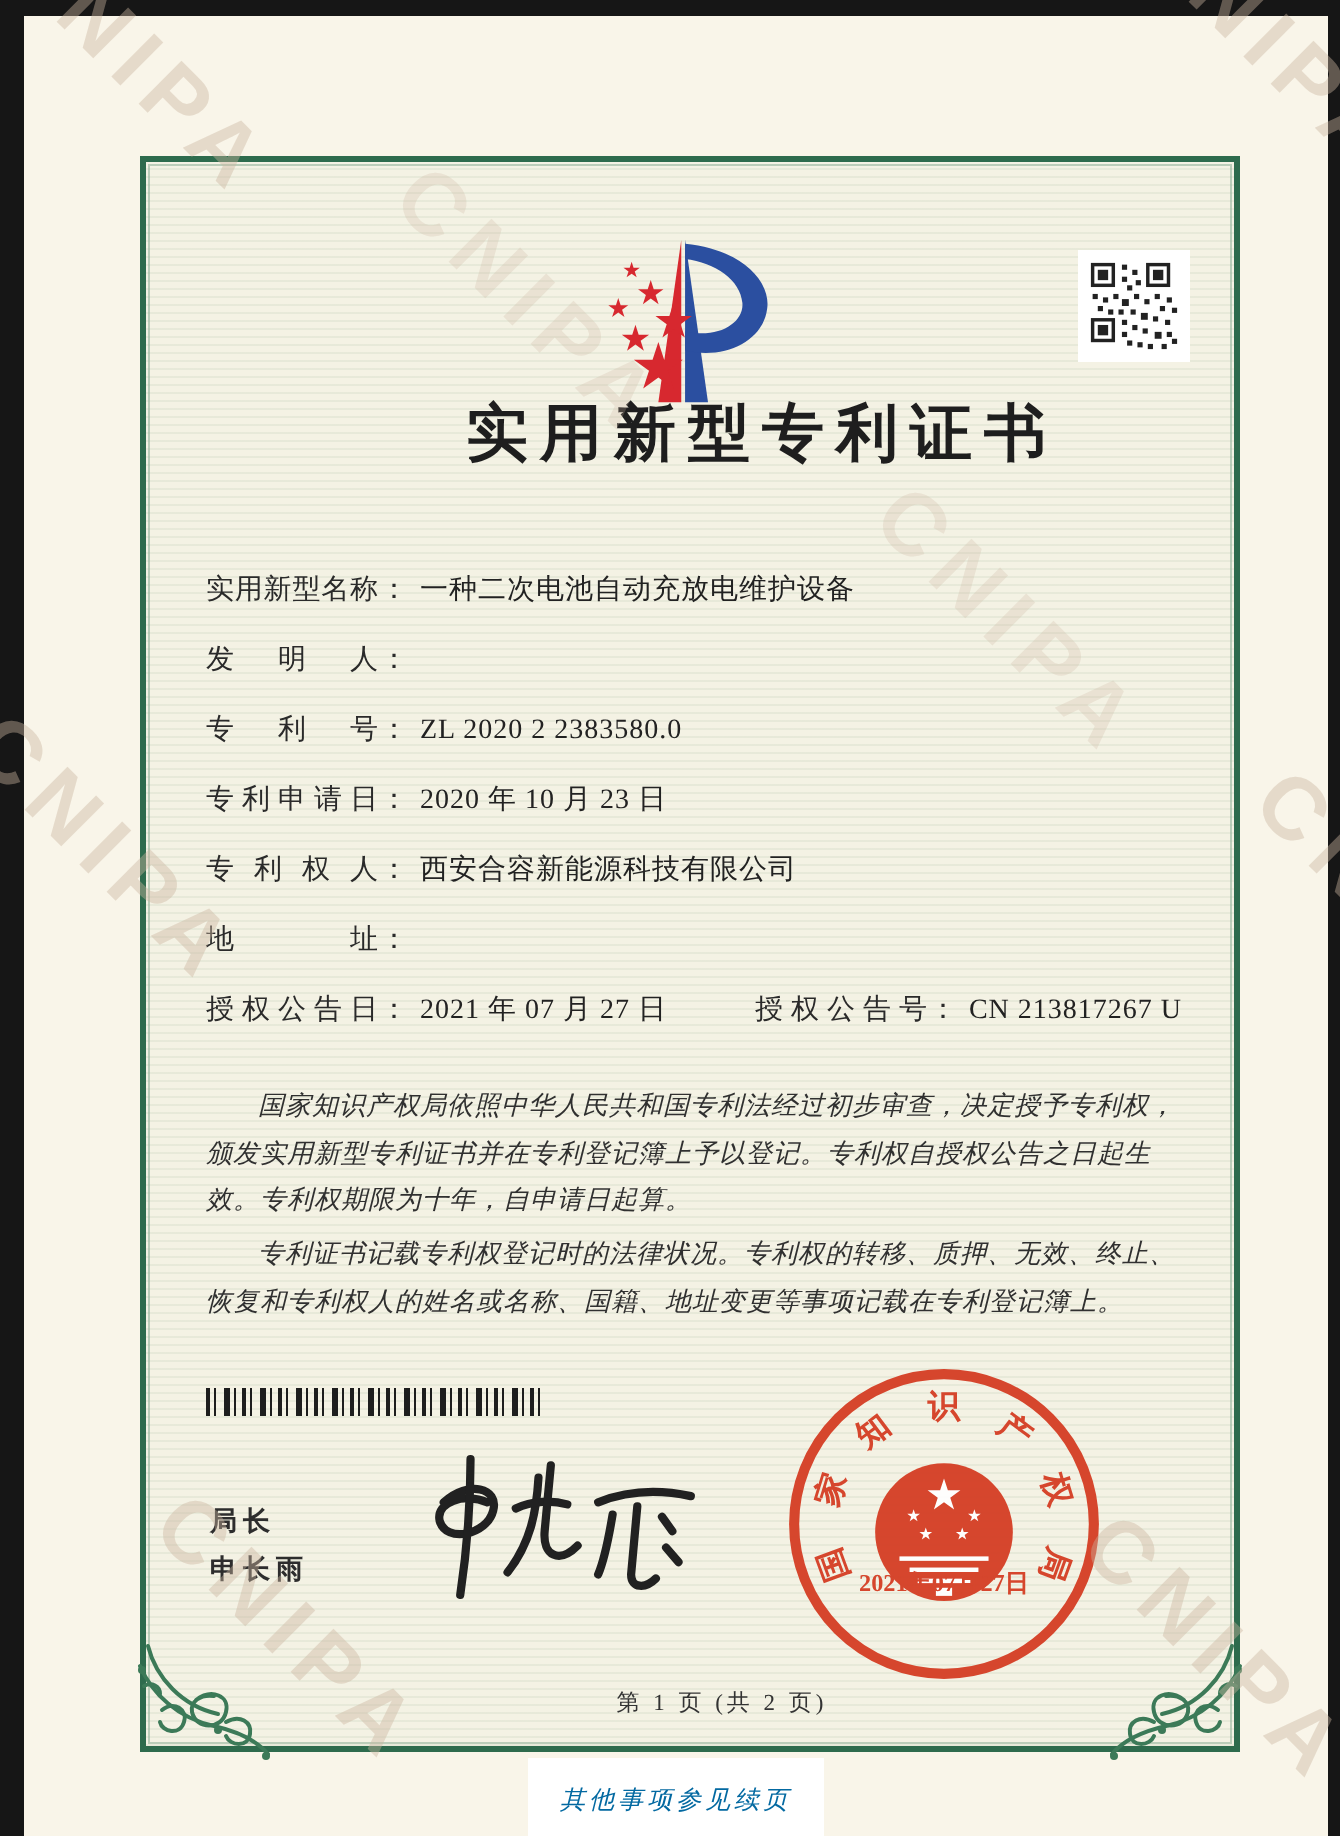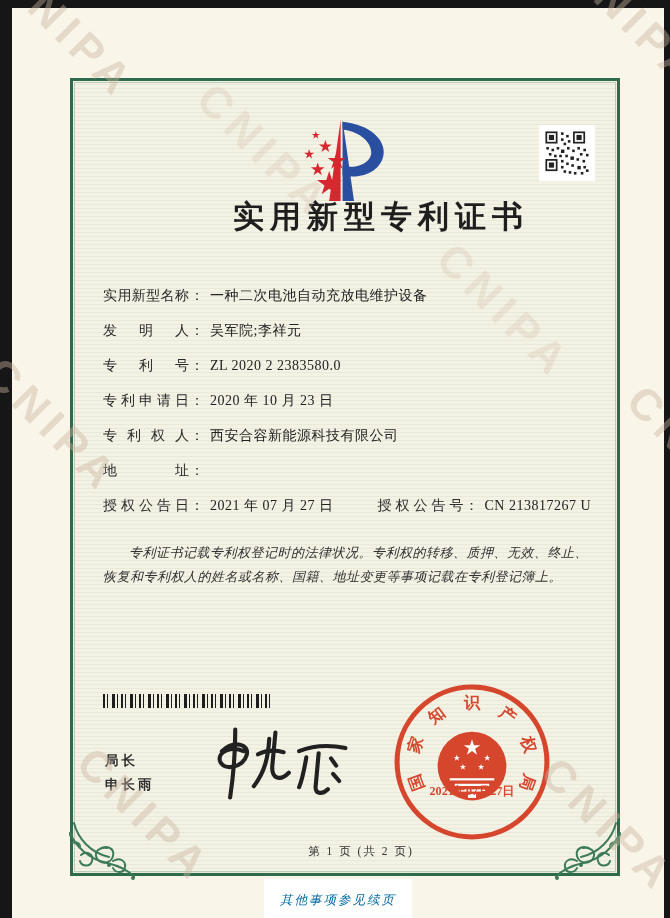--- a/index.html
+++ b/index.html
@@ -183,21 +183,20 @@
 
     <div class="fields">
       <div class="field-row">
         <span class="flabel">实用新型名称</span>
           <span class="colon">：</span>
         <span class="fvalue">一种二次电池自动充放电维护设备</span>
       </div>
       <div class="field-row">
         <span class="flabel">发明人</span>
           <span class="colon">：</span>
-        <span class="fvalue">吴军院;李祥元</span>
       </div>
       <div class="field-row">
         <span class="flabel">专利号</span>
           <span class="colon">：</span>
         <span class="fvalue">ZL 2020 2 2383580.0</span>
       </div>
       <div class="field-row">
         <span class="flabel">专利申请日</span>
           <span class="colon">：</span>
         <span class="fvalue">2020 年 10 月 23 日</span>
@@ -219,20 +218,21 @@
         </span>
         <span class="pair-group">
           <span class="flabel">授权公告号</span>
             <span class="colon">：</span>
           <span class="fvalue">CN 213817267 U</span>
         </span>
       </div>
     </div>
 
     <div class="body-text">
+      <p>国家知识产权局依照中华人民共和国专利法经过初步审查，决定授予专利权，颁发实用新型专利证书并在专利登记簿上予以登记。专利权自授权公告之日起生效。专利权期限为十年，自申请日起算。</p>
       <p>专利证书记载专利权登记时的法律状况。专利权的转移、质押、无效、终止、恢复和专利权人的姓名或名称、国籍、地址变更等事项记载在专利登记簿上。</p>
     </div>
 
     <div class="barcode"></div>
 
     <div class="sign-labels">
       <div>局长</div>
       <div>申长雨</div>
     </div>
 

